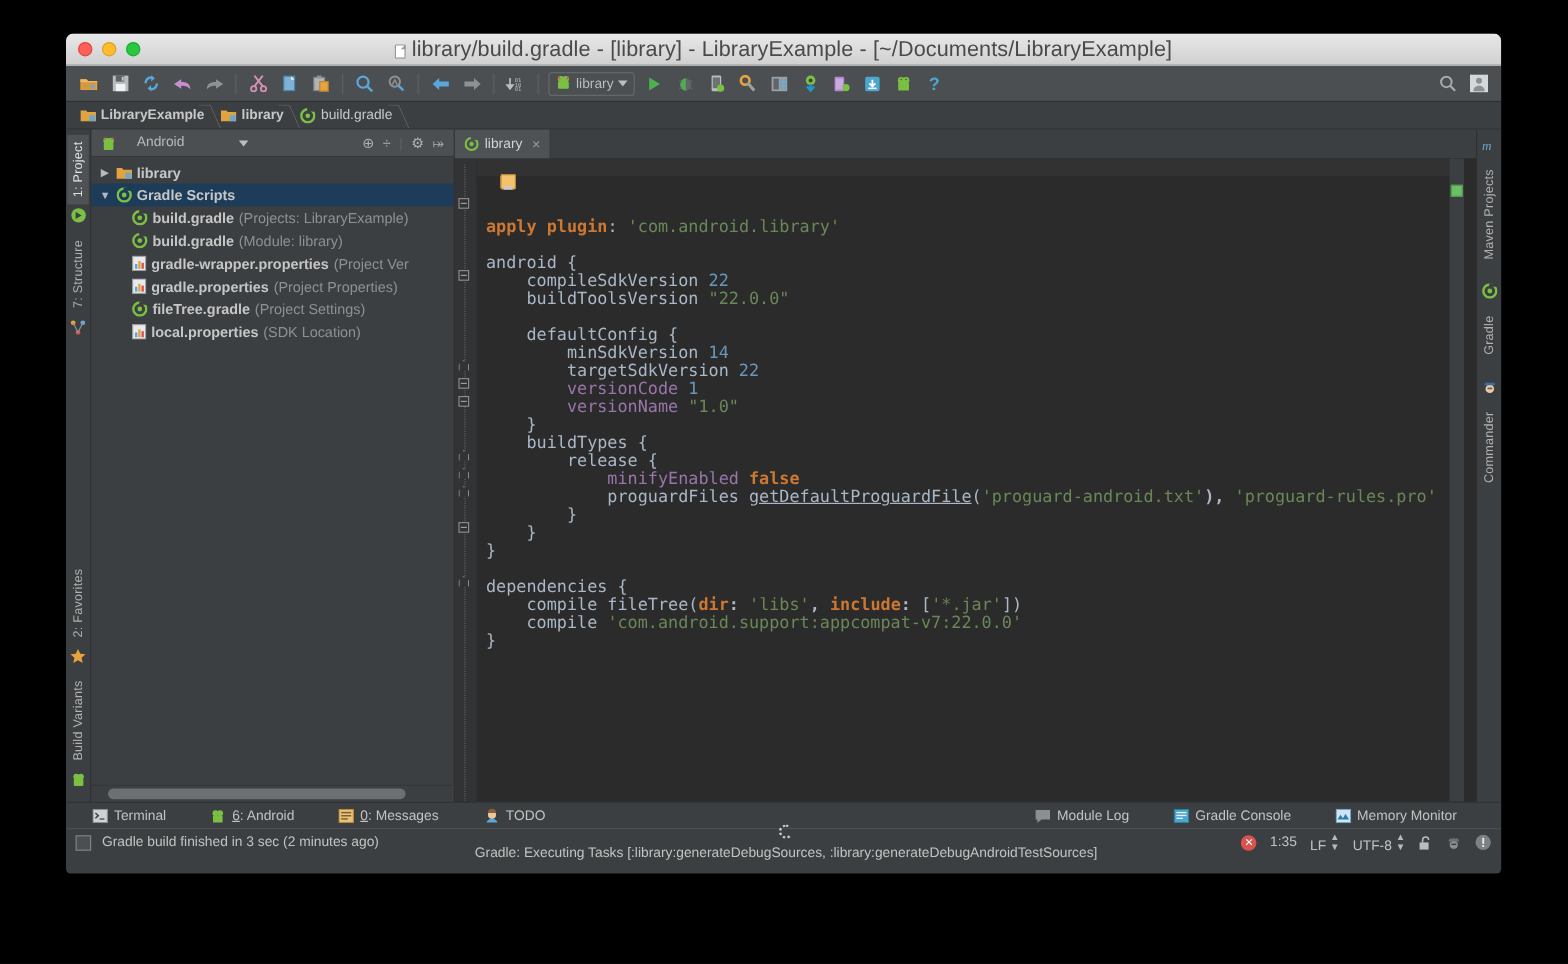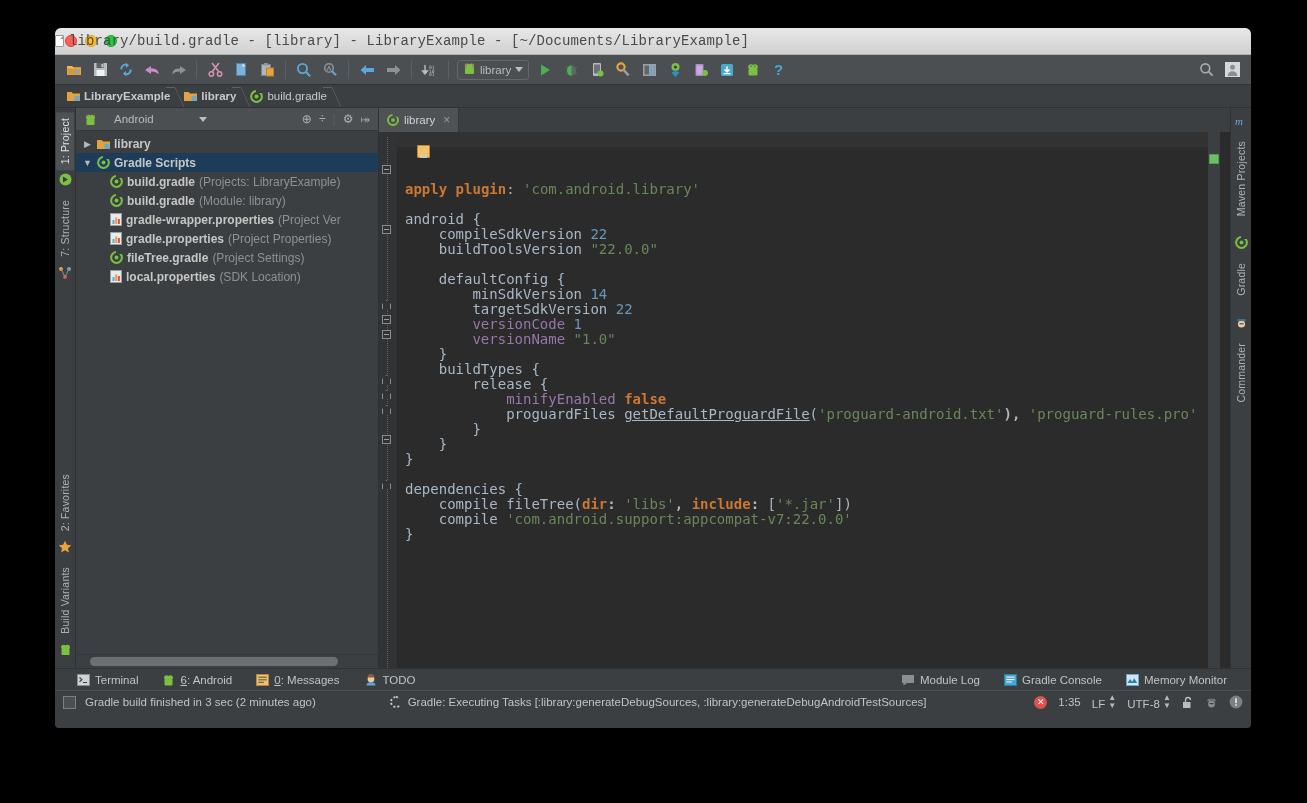--- a/index.html
+++ b/index.html
@@ -25,24 +25,23 @@
     border-bottom:1px solid #b0b0b0;
     display:flex; align-items:center;
     position:relative;
   }
   .traffic{ display:flex; gap:8px; margin-left:10px; }
   .tl{ width:12px;height:12px;border-radius:50%; }
   .tl.r{background:#ff5f57;border:1px solid #e0443e;}
   .tl.y{background:#ffbd2e;border:1px solid #dea123;}
   .tl.g{background:#28c940;border:1px solid #1aab29;}
   .title-text{
-    position:absolute; left:0; right:0; text-align:left;
-    font-size:14px; color:#4a4a4a; letter-spacing:.1px;
+    position:absolute; left:0; right:0; text-align:center;
+    font-size:18px; color:#4a4a4a; letter-spacing:.1px;
     pointer-events:none;
-    font-family:Liberation Mono, monospace;
   }
   .doc-ico{
     display:inline-block; width:9px;height:12px;background:#fff;
     border:1px solid #9a9a9a; vertical-align:-2px; margin-right:5px;
     border-radius:1px;
     position:relative;
   }
   .doc-ico:after{
     content:""; position:absolute; right:-1px; top:-1px;
     border-width:0 0 4px 4px; border-style:solid;
@@ -185,29 +184,29 @@
   .rstrip{
     width:21px;background:#3c3f41;border-left:1px solid #2f3234;
     display:flex;flex-direction:column;align-items:center;padding-top:4px;
   }
 
   
   .toolwins{
     height:22px;background:#3c3f41;border-top:1px solid #2f3234;
     display:flex;align-items:center;padding-left:22px;font-size:11.5px;color:#c2c2c2;
   }
-  .tw{ display:flex;align-items:center;gap:5px;margin-right:24px;}
+  .tw{ display:flex;align-items:center;gap:5px;margin-right:37px;}
   .tw u{text-decoration:underline;}
   .statusbar{
     height:23px;background:#3c3f41;border-top:1px solid #4a4e50;
     display:flex;align-items:center;padding:0 8px;font-size:11.5px;color:#c2c2c2;gap:40px;
   }
   .st-left{display:flex;align-items:center;gap:9px;}
   .st-box{width:13px;height:13px;border:1px solid #7c8083;background:#4b4f51;}
-  .st-mid{display:flex;align-items:center;gap:6px;margin-left:auto;margin-right:auto;}
+  .st-mid{display:flex;align-items:center;gap:6px;margin-left:auto;margin-right:auto;flex-direction:column;}
   .st-right{display:flex;align-items:center;gap:11px;margin-left:auto;}
   .spinner{
     width:12px;height:12px;border-radius:50%;
     border:2px dotted #c9c9c9; border-right-color:transparent;
   }
   .err-dot{
     width:13px;height:13px;border-radius:50%;background:#d9534f;
     color:#fff;font-size:9px;display:flex;align-items:center;justify-content:center;
   }
   .ud{display:inline-block;font-size:8px;line-height:8px;color:#b9b9b9;}

